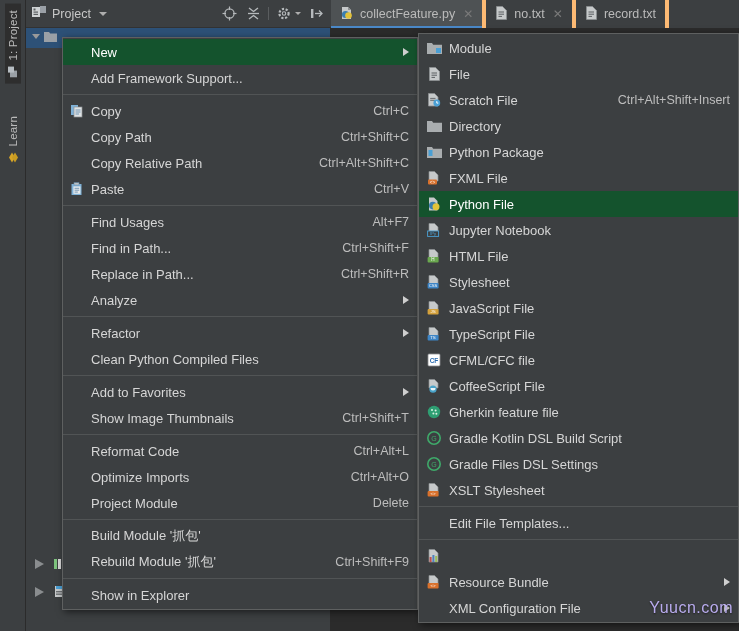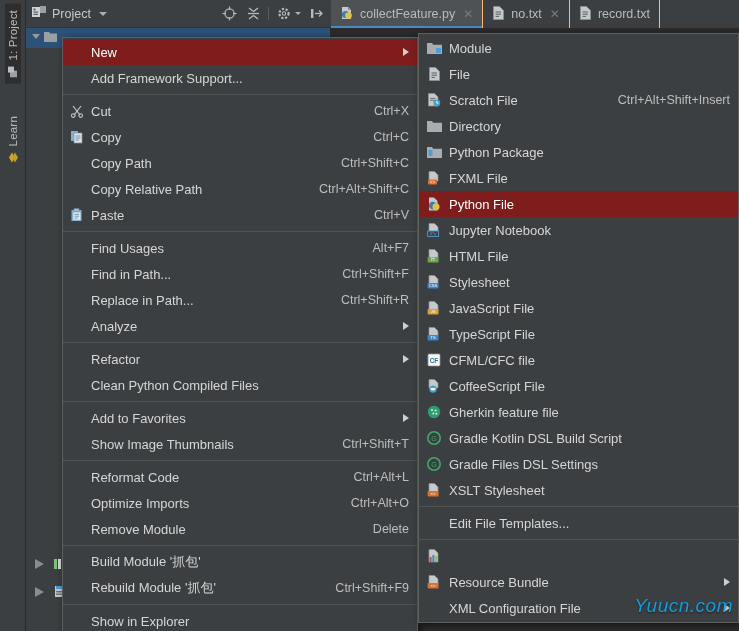--- a/index.html
+++ b/index.html
@@ -41,21 +41,21 @@
     border-top:4px solid #aeaeae; margin-left:2px;
   }
   .tb-spacer{ flex:1; }
   .tb-btn{ width:18px;height:18px; display:flex;align-items:center;justify-content:center; }
   .tb-sep{ width:1px;height:13px;background:#5a5d5f; }
 
   .editor-tabs{ flex:1; display:flex; align-items:stretch; }
   .etab{
     display:flex; align-items:center; gap:6px; padding:0 9px;
     color:#bbbbbb; font-size:12.5px; white-space:nowrap;
-    border-right:1px solid #fdba74; position:relative;
+    border-right:4px solid #fdba74; position:relative;
   }
   .etab.active{ background:#4e5254; }
   .etab.active:after{
     content:""; position:absolute; left:0; right:0; bottom:0; height:2px; background:#4a88c7;
   }
   .etab .xmark{ color:#7a7a7a; font-size:12px; margin-left:2px; }
 
   
   .tree{
     position:absolute; left:26px; top:28px; width:305px; height:603px;
@@ -84,21 +84,21 @@
     position:absolute; left:62px; top:37px; width:356px;
     background:#3c3f41; border:1px solid #5e6060;
     box-shadow:2px 2px 7px rgba(0,0,0,.55);
     padding:1px 0;
   }
   .mi{
     position:relative; display:flex; align-items:center;
     height:26px; padding:0 8px 0 0; color:#d6d6d6; font-size:13px;
     white-space:nowrap;
   }
-  .mi.sel{ background:#7f1d1d; color:#ffffff; }
+  .mi.sel{ background:#14532d; color:#ffffff; }
   .mi-ico{ width:28px; min-width:28px; display:flex;align-items:center;justify-content:center; }
   .mi-label{ flex:1; }
   .mi-key{ color:#bdbdbd; font-size:12.5px; padding-left:18px; }
   .mi-arrow{
     width:0;height:0;border-left:6px solid #cfcfcf;
     border-top:4px solid transparent;border-bottom:4px solid transparent;
     margin-left:8px;
   }
   .msep{ height:1px; background:#515455; margin:3px 0; }
 
@@ -107,23 +107,23 @@
     position:absolute; left:418px; top:33px; width:321px;
     background:#3c3f41; border:1px solid #5e6060;
     box-shadow:2px 2px 7px rgba(0,0,0,.55);
     padding:1px 0; overflow:hidden;
   }
   .submenu .mi{ height:26px; font-size:13px; }
   .submenu .mi-ico{ width:30px; min-width:30px; }
 
   .watermark{
     position:absolute; right:6px; bottom:14px;
-    color:#0ea5e9; font-size:19px; opacity:.92;
+    color:#c4b5fd; font-size:16px; opacity:.92;
     font-family:"Liberation Sans", sans-serif; letter-spacing:.5px;
-    text-shadow:0 1px 2px rgba(0,0,0,.6); pointer-events:none;font-style:italic;
+    text-shadow:0 1px 2px rgba(0,0,0,.6); pointer-events:none;
   }
 </style>
 </head>
 <body>
 
 <div id="app">
 
   <div class="left-stripe">
     <div class="stripe-tab active" style="margin-top:4px;">
       <span class="stripe-ico">
@@ -285,32 +285,20 @@
       <span class="mi-arrow"></span>
     </div>
 
     <div class="mi">
       <span class="mi-ico"></span>
       <span class="mi-label">Add Framework Support...</span>
     </div>
 
     <div class="msep"></div>
 
-    <div class="mi">
-      <span class="mi-ico">
-        <svg width="14" height="14" viewBox="0 0 14 14">
-            <line x1="3" y1="2" x2="10" y2="11" stroke="#c6c9ca" stroke-width="1.2"></line>
-            <line x1="11" y1="2" x2="4" y2="11" stroke="#c6c9ca" stroke-width="1.2"></line>
-            <circle cx="3.3" cy="11.6" r="1.8" fill="none" stroke="#c6c9ca" stroke-width="1.1"></circle>
-            <circle cx="10.7" cy="11.6" r="1.8" fill="none" stroke="#c6c9ca" stroke-width="1.1"></circle>
-          </svg>
-      </span>
-      <span class="mi-label">Cut</span>
-      <span class="mi-key">Ctrl+X</span>
-    </div>
 
     <div class="mi">
       <span class="mi-ico">
         <svg width="14" height="14" viewBox="0 0 14 14">
             <rect x="1" y="1" width="7" height="10" fill="#7fb2d8"></rect>
             <rect x="4" y="3" width="8" height="10" fill="#dfe3e5" stroke="#8d9193" stroke-width=".7"></rect>
             <line x1="5.5" y1="6" x2="10.5" y2="6" stroke="#6a8fae" stroke-width=".9"></line>
             <line x1="5.5" y1="8" x2="10.5" y2="8" stroke="#6a8fae" stroke-width=".9"></line>
             <line x1="5.5" y1="10" x2="9" y2="10" stroke="#6a8fae" stroke-width=".9"></line>
           </svg>
@@ -401,21 +389,21 @@
       <span class="mi-label">Reformat Code</span>
       <span class="mi-key">Ctrl+Alt+L</span>
     </div>
     <div class="mi">
       <span class="mi-ico"></span>
       <span class="mi-label">Optimize Imports</span>
       <span class="mi-key">Ctrl+Alt+O</span>
     </div>
     <div class="mi">
       <span class="mi-ico"></span>
-      <span class="mi-label">Remove Module</span>
+      <span class="mi-label">Project Module</span>
       <span class="mi-key">Delete</span>
     </div>
 
     <div class="msep"></div>
 
     <div class="mi">
       <span class="mi-ico"></span>
       <span class="mi-label">Build Module '抓包'</span>
     </div>
     <div class="mi">

